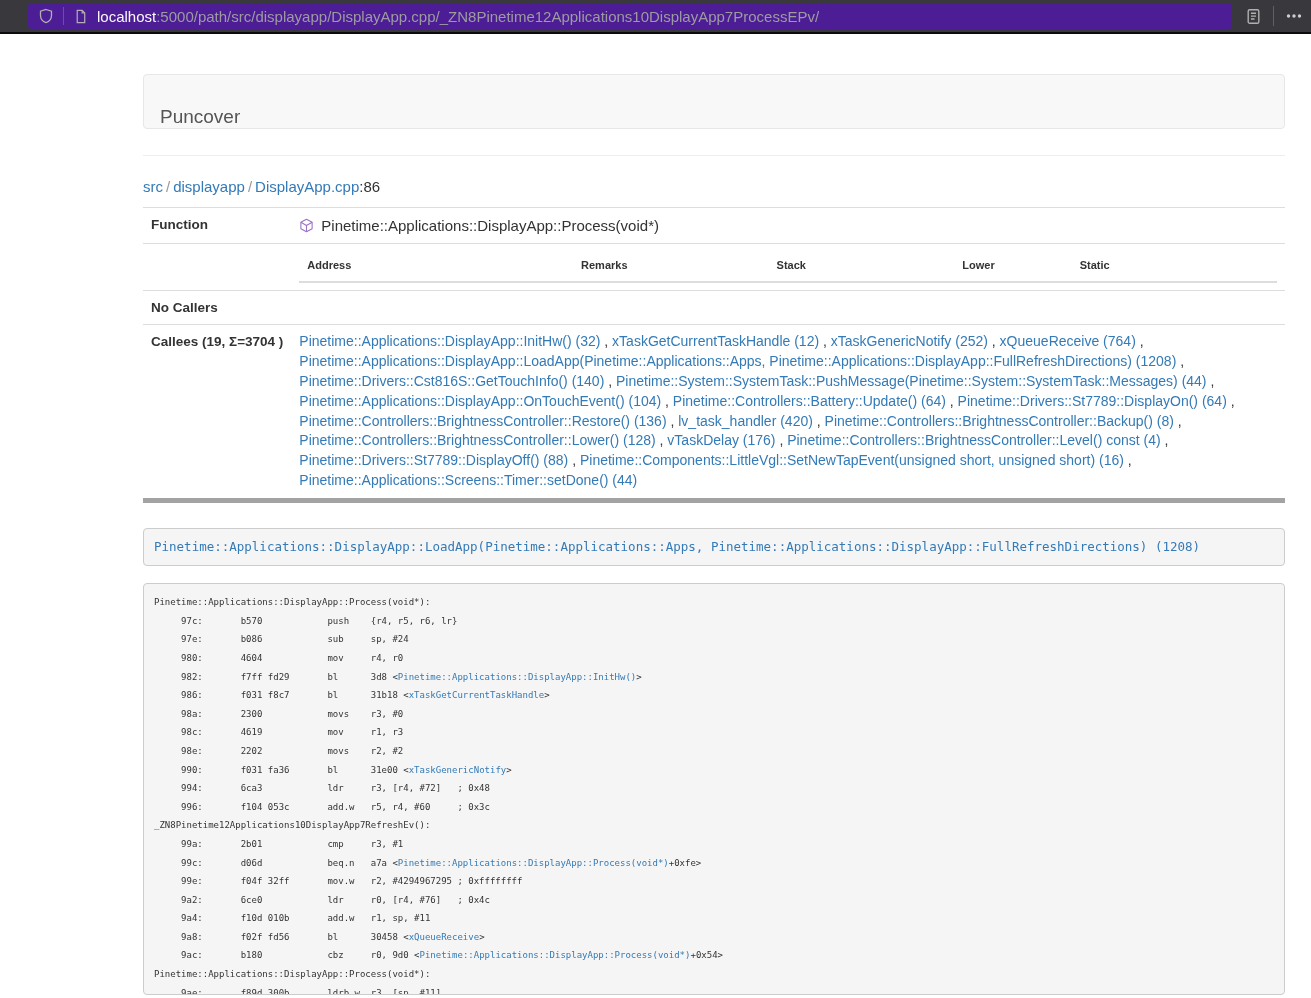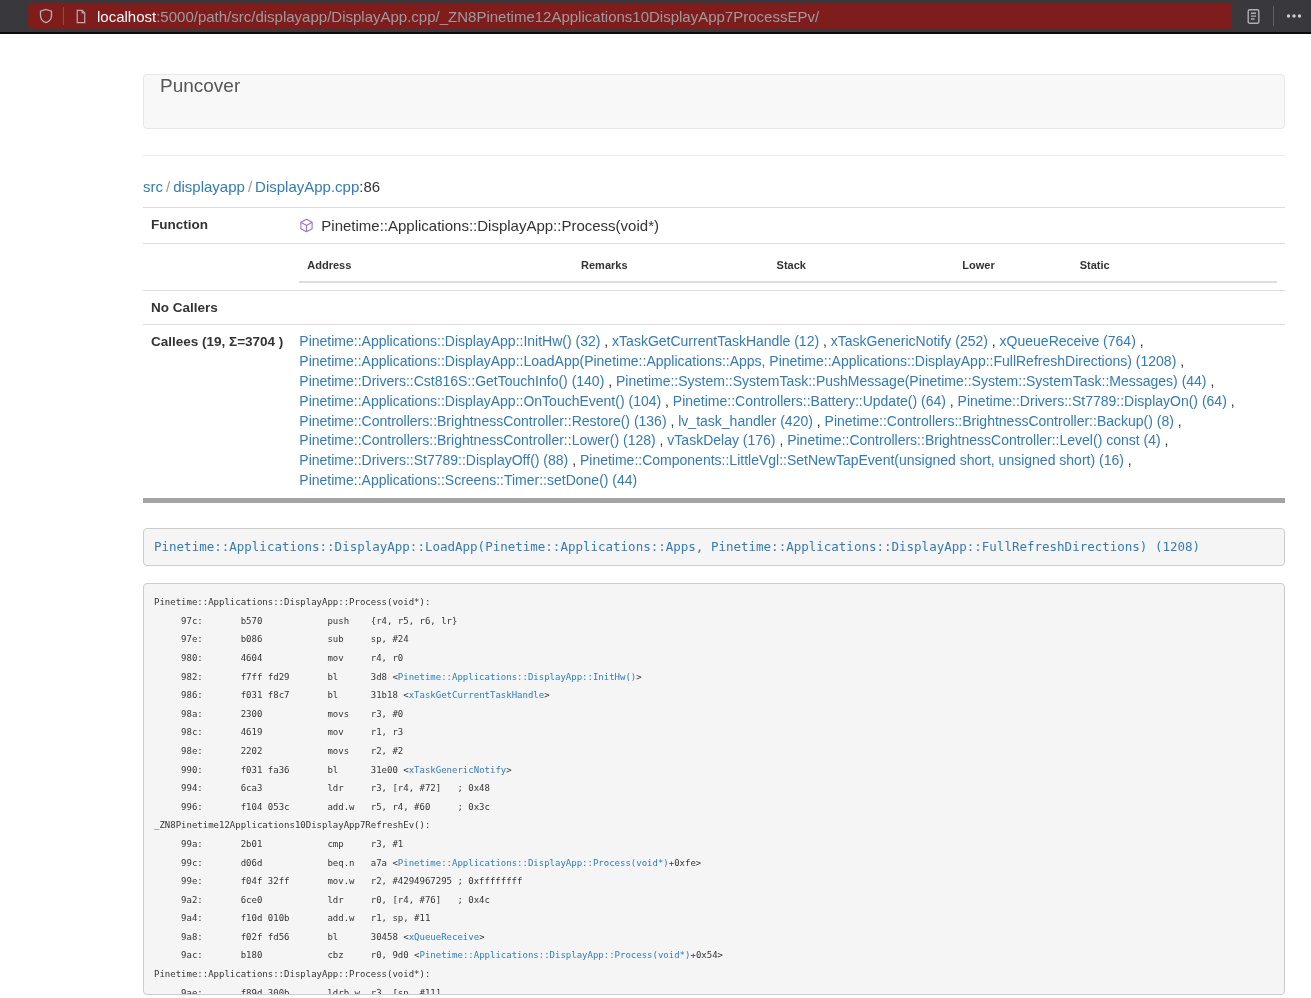--- a/index.html
+++ b/index.html
@@ -10,39 +10,39 @@
     font-family:"Liberation Sans", sans-serif;
   }
   a { color:#337ab7; text-decoration:none; }
 
   
   .toolbar {
     height:34px; background:#38383d; border-bottom:2px solid #0b0b0d;
     display:flex; align-items:center; padding-left:28px;
   }
   .urlbar {
-    width:1204px; height:26px; background:#7f1d1d; border-radius:4px;
+    width:1204px; height:26px; background:#4c1d95; border-radius:4px;
     display:flex; align-items:center; padding:0 10px;
   }
   .urlbar .vsep { width:1px; height:18px; background:#5f5f64; margin:0 9px; flex:0 0 auto; }
   .url-text {
     font-size:15px; color:#9c9ca0; white-space:nowrap; overflow:hidden; margin-left:9px;
   }
   .url-host { color:#f9f9fa; }
   .tb-icon { flex:0 0 auto; display:block; }
   .tb-right-sep { width:1px; height:20px; background:#5f5f64; margin:0 11px; }
   .reader-wrap { margin-left:13px; }
 
   
   .container { width:1142px; margin-left:143px; }
 
   .brand-box {
     margin-top:40px; height:55px;
     background:#f8f8f8; border:1px solid #e7e7e7; border-radius:4px;
-    display:flex; align-items:flex-start; padding-left:16px;
+    display:flex; align-items:flex-end; padding-left:16px;
     font-size:19px; color:#555;
   }
   hr.rule { border:0; border-top:1px solid #eee; margin:26px 0 22px 0; }
 
   .breadcrumb-line { font-size:15px; margin-bottom:12px; }
   .crumb-sep { color:#999; padding:0 3px; }
   .crumb-suffix { color:#333; }
 
   table.main {
     width:100%; border-collapse:collapse; font-size:14px;

